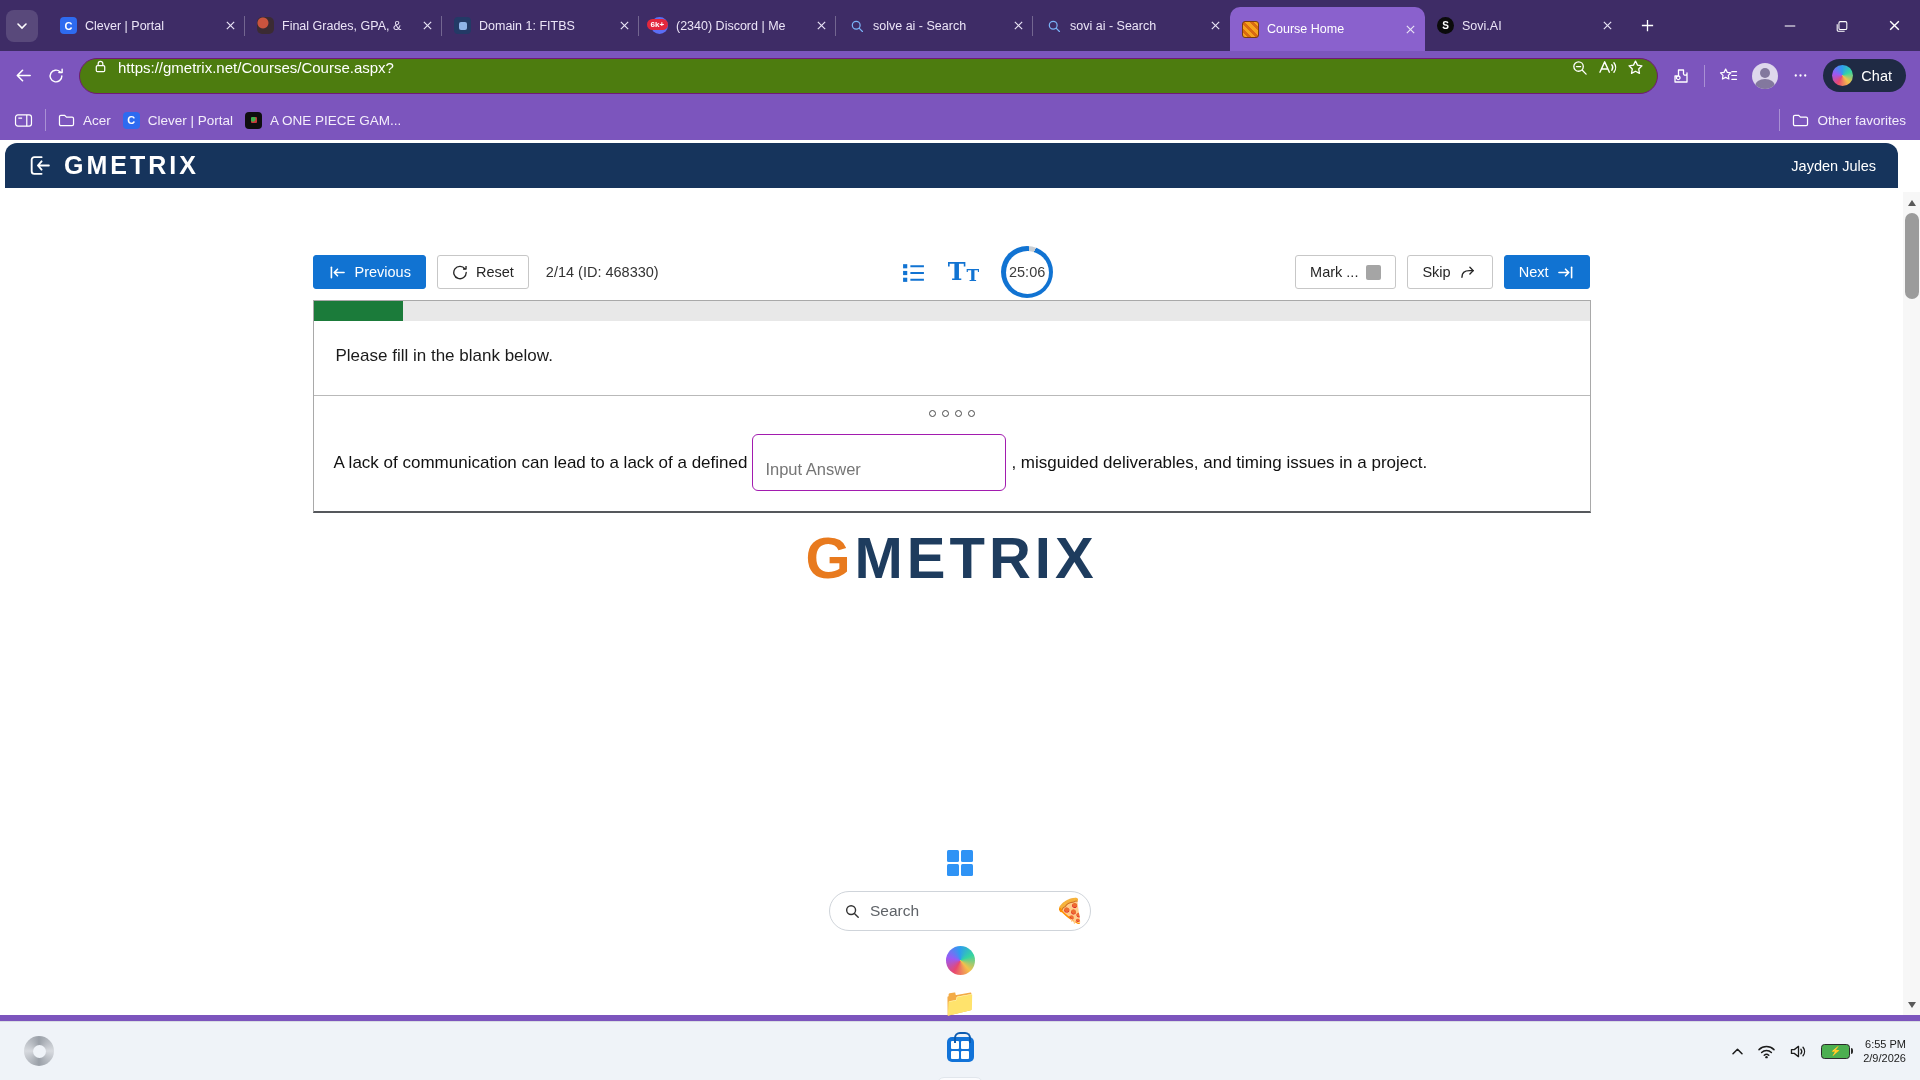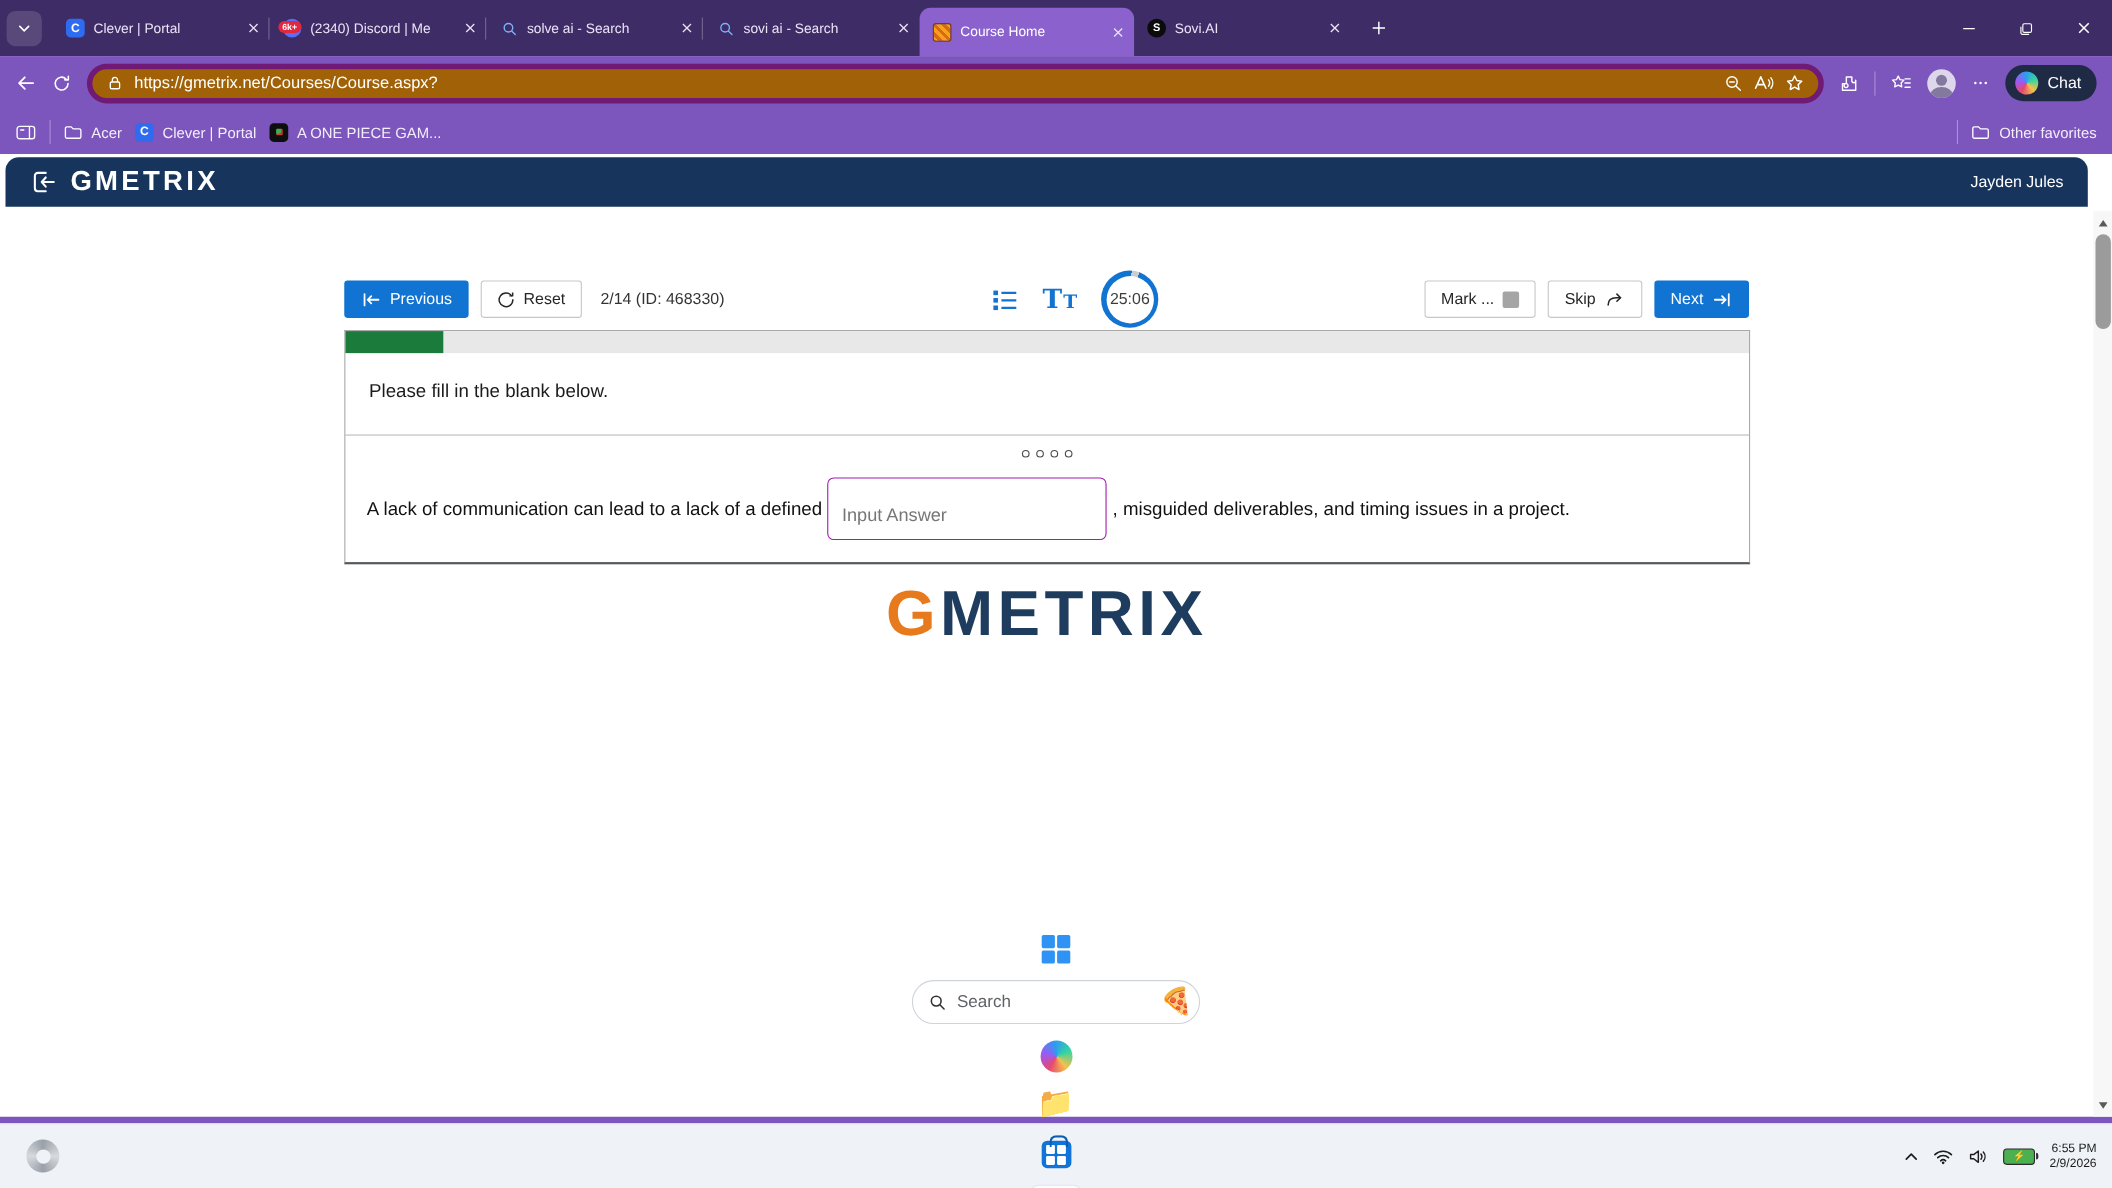--- a/index.html
+++ b/index.html
@@ -29,21 +29,21 @@
   .ic-bluesearch{color:#7ab3f7;}
   .ic-gmetrix{background:repeating-linear-gradient(45deg,#f6a21c 0 3px,#d96a12 3px 6px);border:1.5px solid #7a3c0e;border-radius:3px;}
   .ic-sovi{background:#0b0b0b;border-radius:50%;color:#fff;font-size:10px;}
   .newtab-btn{width:34px;height:34px;display:flex;align-items:center;justify-content:center;color:#fff;margin-left:8px;flex:none;}
   .win-controls{margin-left:auto;display:flex;height:51px;}
   .win-btn{width:52px;height:51px;display:flex;align-items:center;justify-content:center;color:#fff;}
 
   
   .navbar{height:49px;background:var(--purple,#7c55bd);display:flex;align-items:center;padding:0 14px;gap:14px;color:#fff;}
   .nav-ic{display:flex;color:#fff;flex:none;}
-  .url-pill{flex:1;height:36px;background:#a16207;border:5px solid #701a75;border-radius:18px;display:flex;align-items:center;padding:0 13px;gap:10px;color:#fff;}
+  .url-pill{flex:1;height:36px;background:#4d7c0f;border:1px solid #701a75;border-radius:18px;display:flex;align-items:flex-start;padding:0 13px;gap:10px;color:#fff;}
   .url-text{font-size:15px;white-space:nowrap;overflow:hidden;}
   .pill-spacer{flex:1;}
   .right-cluster{display:flex;align-items:center;gap:14px;flex:none;}
   .v-div{width:1px;height:22px;background:rgba(255,255,255,.35);}
   .avatar{width:26px;height:26px;border-radius:50%;background:#ded7ec;position:relative;overflow:hidden;flex:none;}
   .avatar i{position:absolute;left:8px;top:5px;width:10px;height:10px;border-radius:50%;background:#83789e;}
   .avatar b{position:absolute;left:3px;top:16px;width:20px;height:14px;border-radius:50%;background:#83789e;}
   .chat-btn{height:33px;background:#1f2a44;border-radius:17px;display:flex;align-items:center;gap:8px;padding:0 14px 0 9px;color:#fff;font-size:14.5px;flex:none;}
   .copilot-dot{width:21px;height:21px;border-radius:50%;background:conic-gradient(from 210deg,#e8486f,#9b59f5,#2e9bf0,#35d5a0,#f5c14b,#e8486f);}
 
@@ -237,20 +237,38 @@
 <div class="tabbar">
   <div class="tab-search-btn">
       <svg width="14" height="14">
         <use href="#ic-chev"></use>
       </svg>
     </div>
 
   <div class="tab">
     <span class="tabicon ic-clever">C</span>
     <span class="t-title">Clever | Portal</span>
+    <span class="t-close">
+        <svg width="11" height="11">
+          <use href="#ic-x"></use>
+        </svg>
+      </span>
+  </div>
+  <div class="tab">
+    <span class="tabicon ic-grades"></span>
+    <span class="t-title">Final Grades, GPA, &amp;</span>
+    <span class="t-close">
+        <svg width="11" height="11">
+          <use href="#ic-x"></use>
+        </svg>
+      </span>
+  </div>
+  <div class="tab">
+    <span class="tabicon ic-domain"></span>
+    <span class="t-title">Domain 1: FITBS</span>
     <span class="t-close">
         <svg width="11" height="11">
           <use href="#ic-x"></use>
         </svg>
       </span>
   </div>
   <div class="tab">
     <span class="tabicon ic-discord">
         <span class="badge-2k">6k+</span>
       </span>

